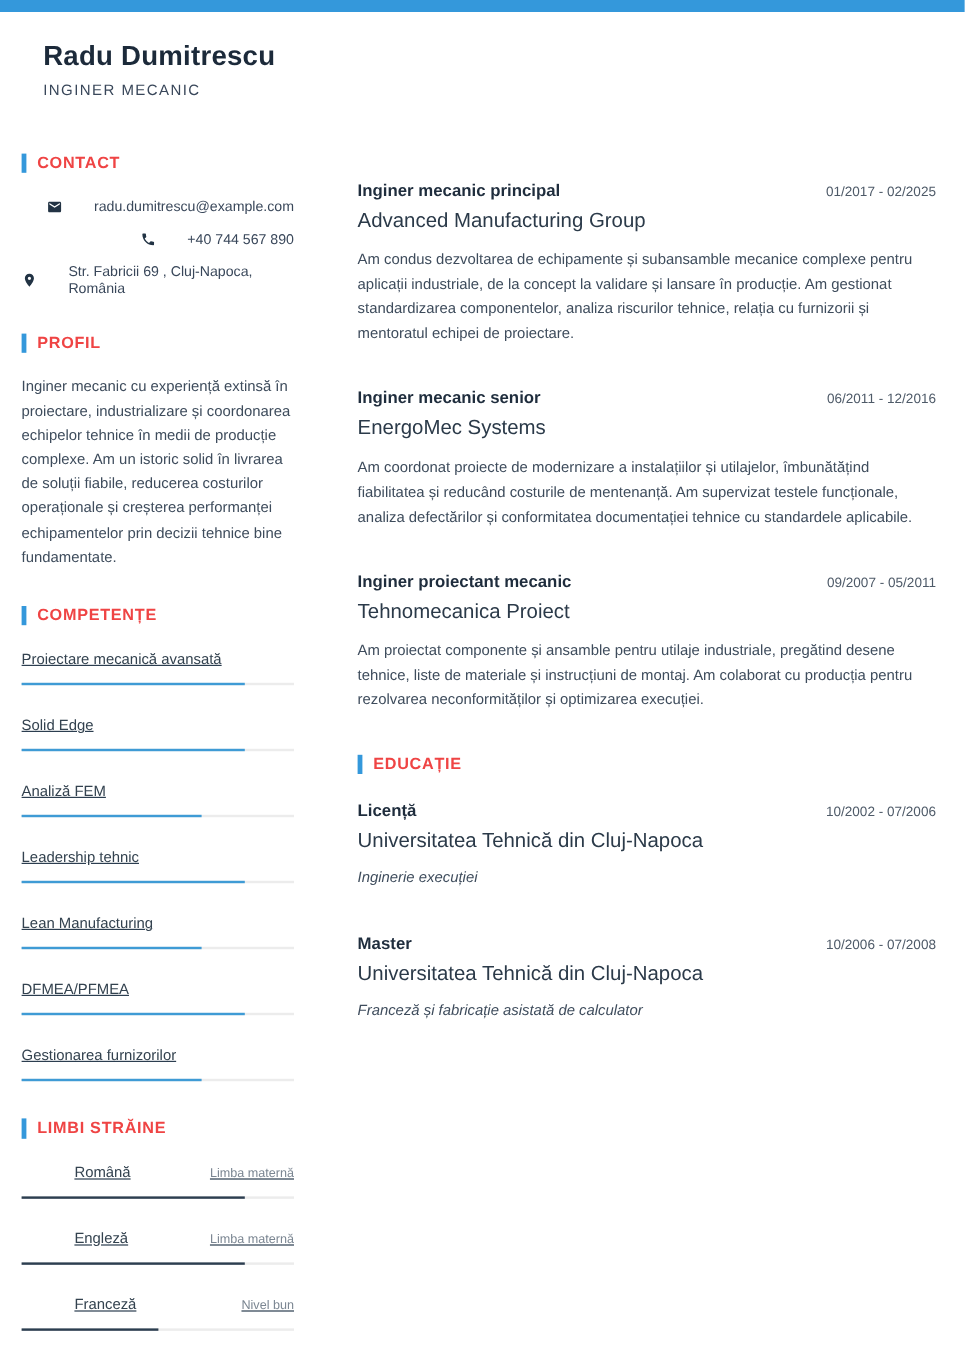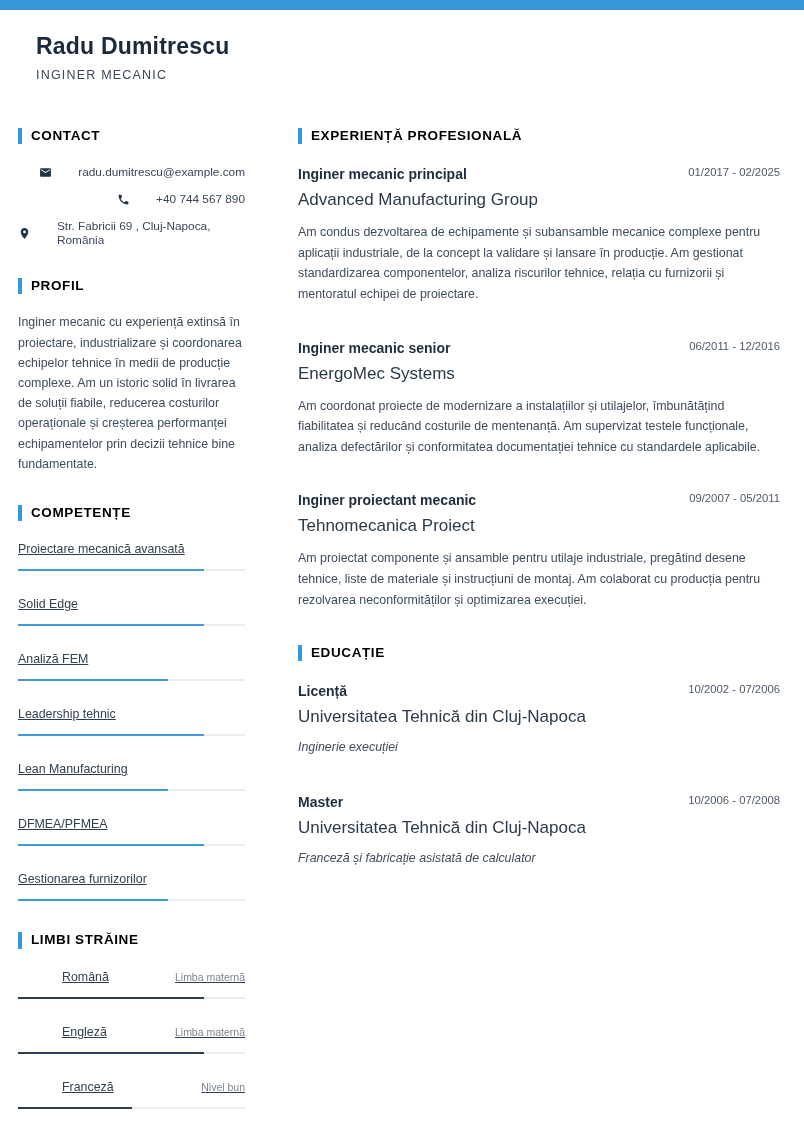--- a/index.html
+++ b/index.html
@@ -20,21 +20,21 @@
 
   .columns { display: flex; margin-top: 46px; padding: 0 24px 0 18px; gap: 53px; align-items: flex-start; }
   .sidebar { width: 227px; flex: 0 0 227px; }
   .main { flex: 1; min-width: 0; }
 
   .section { margin-bottom: 31px; }
   .section-title {
     border-left: 4px solid #3498db;
     padding-left: 9px;
     font-size: 13.5px; font-weight: 700;
-    color: #000000; letter-spacing: .6px;
+    color: #ef4444; letter-spacing: .6px;
     line-height: 1.2;
   }
 
   
   .contact-list { margin-top: 21px; }
   .contact-item { display: flex; align-items: center; gap: 26px; margin-bottom: 13px; font-size: 11.8px; color: #39475a; justify-content: flex-end; }
   .cicon { width: 13px; height: 13px; flex: 0 0 13px; }
   .cicon svg { width: 13px; height: 13px; fill: #223344; display: block; }
 
   
@@ -48,21 +48,21 @@
   .bar-fill { height: 100%; }
   .bar-fill--accent { background: #3f9bd5; }
   .bar-fill--dark { background: #2c3e50; }
   .lang-row { display: flex; justify-content: space-between; align-items: baseline; margin-bottom: 13px; margin-left: 44px; }
   .lang-name { font-size: 12.4px; color: #33424f; }
   .lang-level { font-size: 10.5px; color: #7b8692; }
 
   
   .xp-list { margin-top: 22px; }
   .xp-item { margin-bottom: 35px; }
-  .xp-head { display: flex; justify-content: space-between; align-items: flex-start; gap: 0; }
+  .xp-head { display: flex; justify-content: space-between; align-items: flex-end; gap: 0; }
   .xp-title { font-size: 14px; font-weight: 700; color: #1f2d3d; }
   .xp-dates { font-size: 11.3px; color: #4e5a68; white-space: nowrap; }
   .xp-company { margin-top: 8px; font-size: 17px; color: #2b3a49; }
   .xp-desc { margin-top: 12px; font-size: 12.4px; line-height: 1.66; color: #3e4c5c; }
   .edu-item { margin-bottom: 40px; }
   .edu-field { margin-top: 13px; font-size: 12.4px; font-style: italic; color: #3e4c5c; }
 </style>
 </head>
 <body>
 
@@ -205,21 +205,20 @@
               </div>
             </div>
           </div>
       </section>
 
     </aside>
 
     <main class="main">
 
       <section class="section">
-        <h2 class="section-title">EXPERIENȚĂ PROFESIONALĂ</h2>
         <div class="xp-list">
 
             <article class="xp-item">
               <div class="xp-head">
                 <h3 class="xp-title">Inginer mecanic principal</h3>
                 <span class="xp-dates">01/2017 - 02/2025</span>
               </div>
               <div class="xp-company">Advanced Manufacturing Group</div>
               <p class="xp-desc">Am condus dezvoltarea de echipamente și subansamble mecanice complexe pentru aplicații industriale, de la concept la validare și lansare în producție. Am gestionat standardizarea componentelor, analiza riscurilor tehnice, relația cu furnizorii și mentoratul echipei de proiectare.</p>
             </article>

